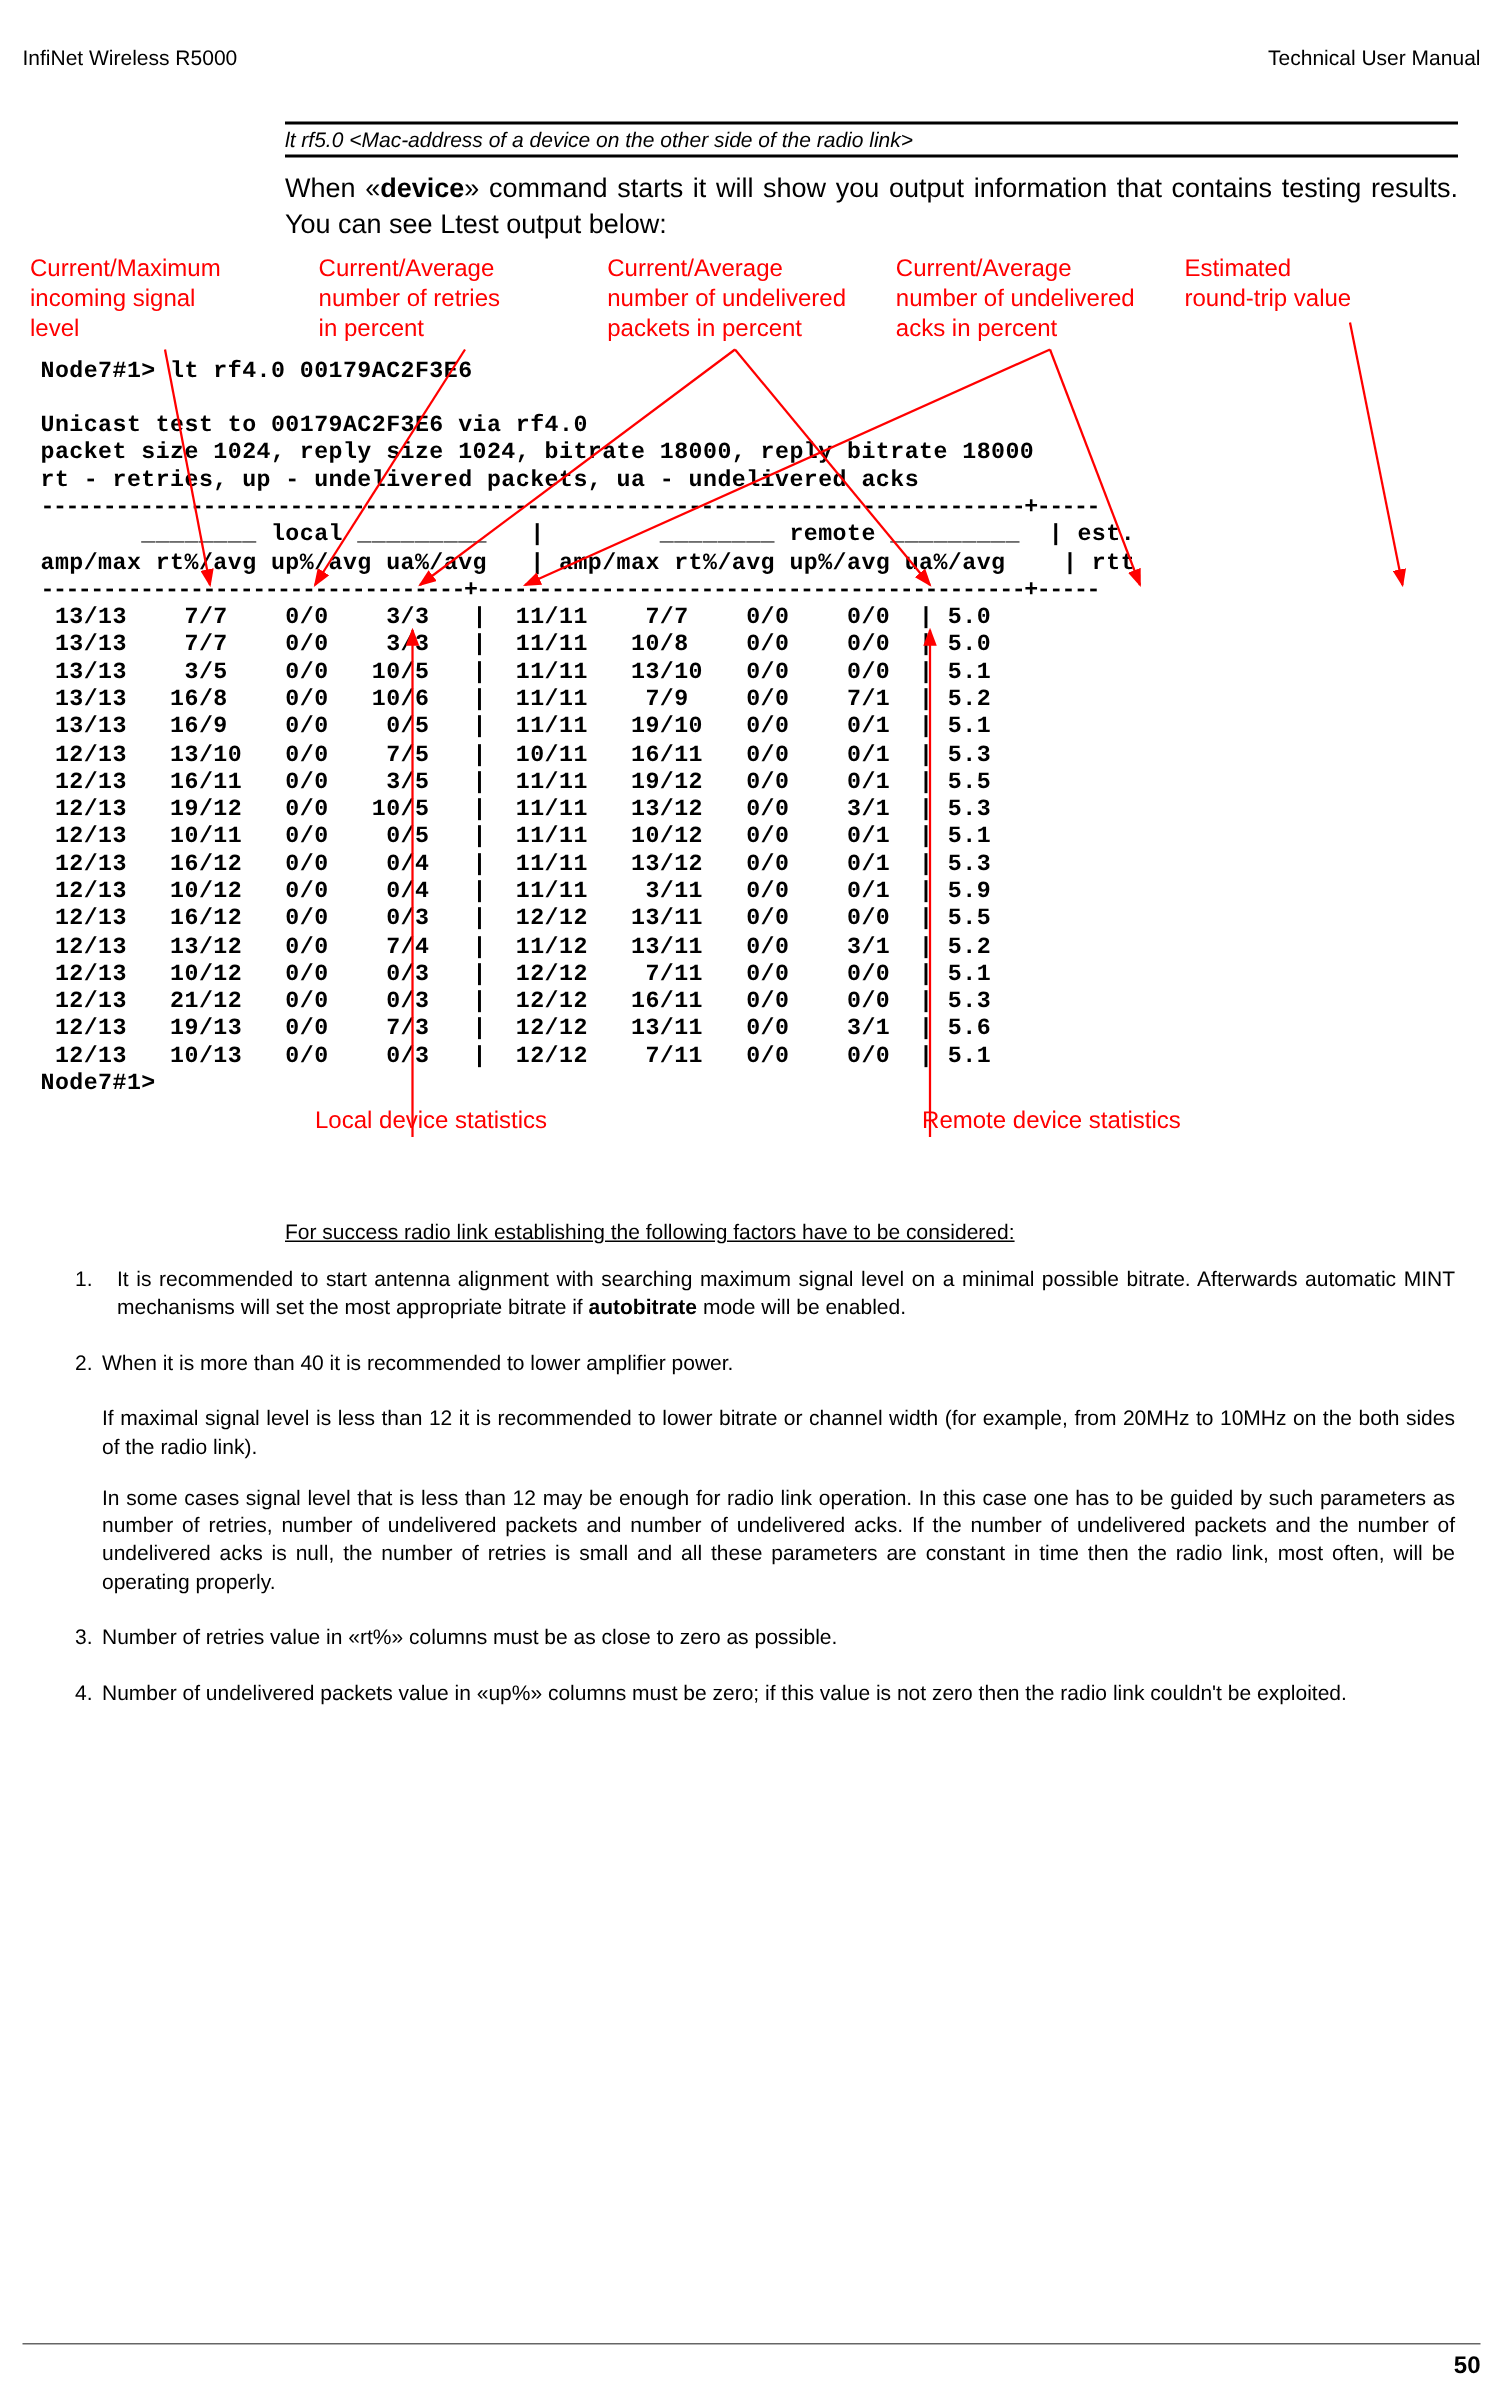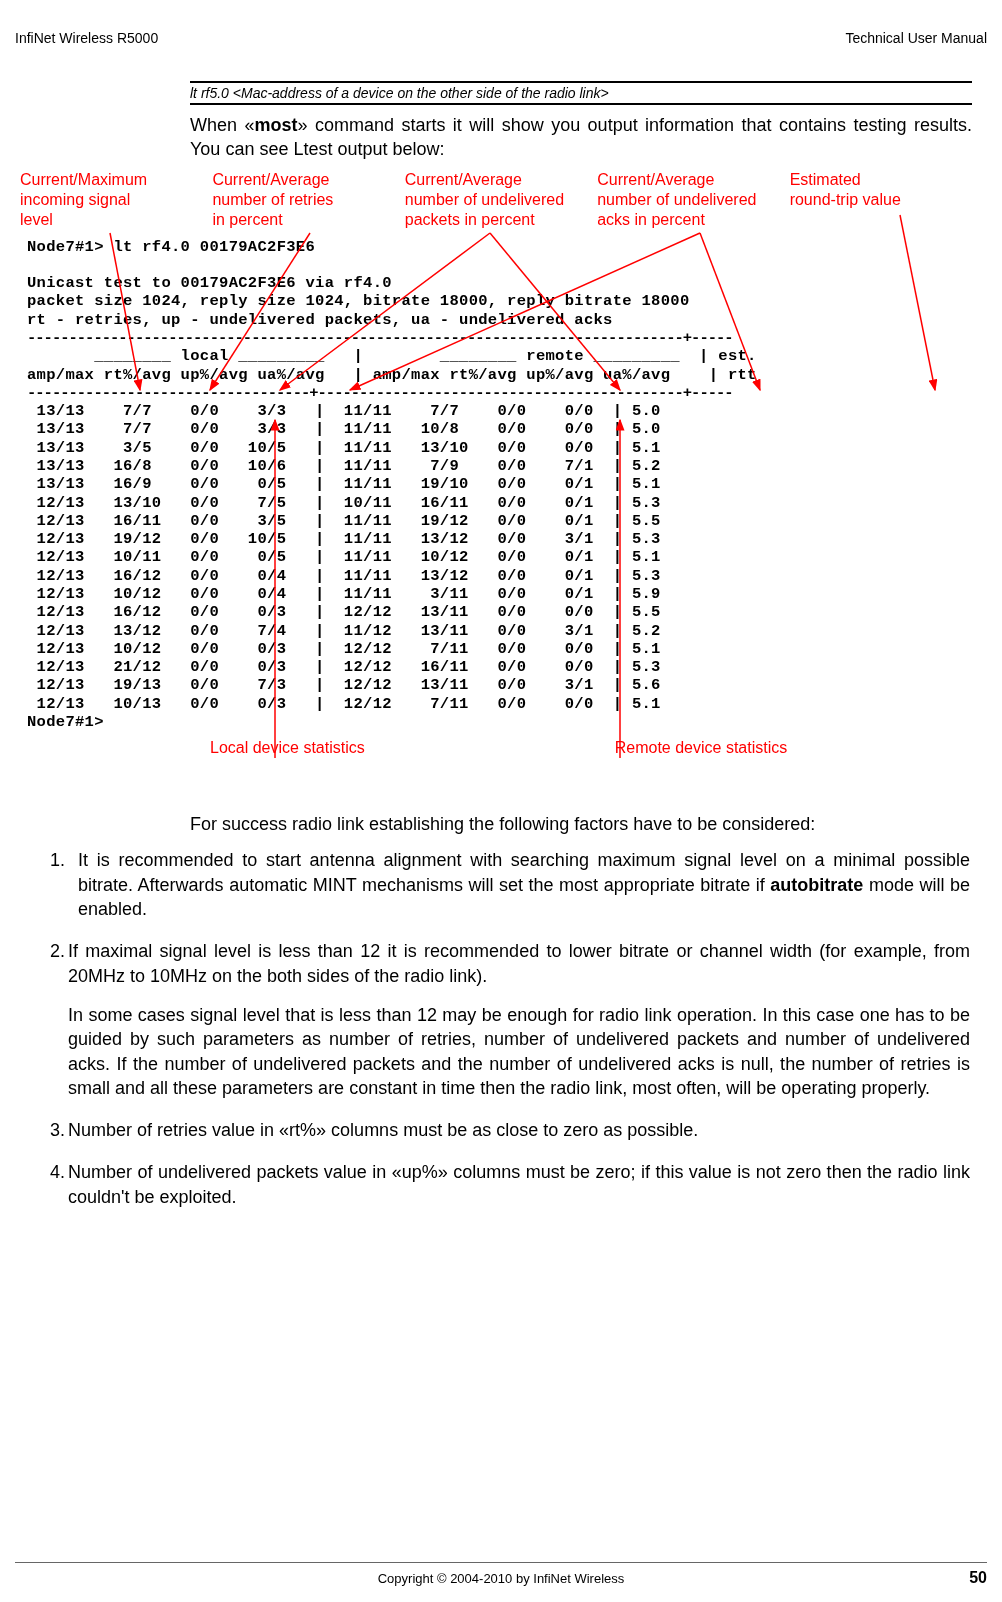--- a/index.html
+++ b/index.html
@@ -67,22 +67,23 @@
       font-family: Arial, sans-serif;
       font-size: 16px;
       margin-top: 8px;
       margin-left: 195px;
     }
     .bottom-annotations .right-ann { margin-left: 250px; }
     .body-text {
       margin-left: 175px;
       margin-right: 15px;
       text-align: justify;
-      font-size: 18px;
+      font-size: 14px;
       line-height: 1.35;
+      text-decoration: underline;
     }
     .para-intro { margin-top: 55px; margin-bottom: 12px; }
     .numbered {
       margin-left: 35px;
       text-align: justify;
       margin-bottom: 18px;
     }
     .numbered .num { display: inline-block; width: 28px; vertical-align: top;}
     .numbered .content { display: inline-block; width: calc(100% - 30px); }
     .numbered .content p { margin-bottom: 18px; }
@@ -109,21 +110,21 @@
 <body>
 
 <div class="header-row">
   <span>InfiNet Wireless R5000</span>
   <span>Technical User Manual</span>
 </div>
 
 <div class="command-line">lt rf5.0 &lt;Mac-address of a device on the other side of the radio link&gt;</div>
 
 <div class="intro-text">
-  <span>When «</span><b>most</b><span>» command starts it will show you output information that contains testing results. You can see Ltest output below:</span>
+  <span>When «</span><b>device</b><span>» command starts it will show you output information that contains testing results. You can see Ltest output below:</span>
 </div>
 
 <div class="annotations-row">
   <div class="annotation">
     <span>Current/Maximum</span><br>
     <span>incoming signal</span><br>
     <span>level</span>
   </div>
   <div class="annotation">
     <span>Current/Average</span><br>
@@ -197,30 +198,30 @@
 </div>
 
 <div class="body-text para-intro">For success radio link establishing the following factors have to be considered:</div>
 
 <div class="body-text numbered">
   <span class="num">1.</span><span class="content"><span>It is recommended to start antenna alignment with searching maximum signal level on a minimal possible bitrate.  Afterwards automatic MINT mechanisms will set the most appropriate bitrate if </span><b>autobitrate</b><span> mode will be enabled.</span></span>
 </div>
 
 <div class="body-text numbered">
   <span class="num" style="width:18px">2.</span><span class="content" style="width:calc(100% - 20px)">
+    <p>When it is more than 40 it is recommended to lower amplifier power.</p>
     <p style="margin-bottom:15px">If maximal signal level is less than 12 it is recommended to lower bitrate or channel width (for example, from 20MHz to 10MHz on the both sides of the radio link).</p>
     <p>In some cases signal level that is less than 12 may be enough for radio link operation. In this case one has to be guided by such parameters as number of retries, number of undelivered packets and number of undelivered acks. If the number of undelivered packets and the number of undelivered acks is null, the number of retries is small and all these parameters are constant in time then the radio link, most often, will be operating properly.</p>
   </span>
 </div>
 
 <div class="body-text numbered">
   <span class="num" style="width:18px">3.</span><span class="content" style="width:calc(100% - 20px)">Number of retries value in «rt%» columns must be as close to zero as possible.</span>
 </div>
 
 <div class="body-text numbered">
   <span class="num" style="width:18px">4.</span><span class="content" style="width:calc(100% - 20px)">Number of undelivered packets value in «up%» columns must be zero; if this value is not zero then the radio link couldn't be exploited.</span>
 </div>
 
 <div class="footer">
   <span>&nbsp;</span>
-  <span class="center">Copyright © 2004-2010 by InfiNet Wireless</span>
   <span class="pagenum">50</span>
 </div>
 
 </body></html>

